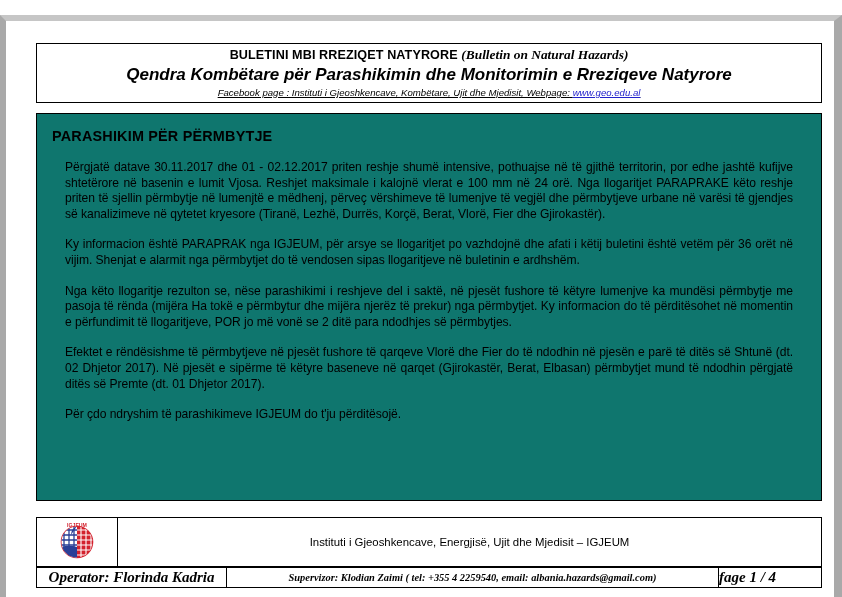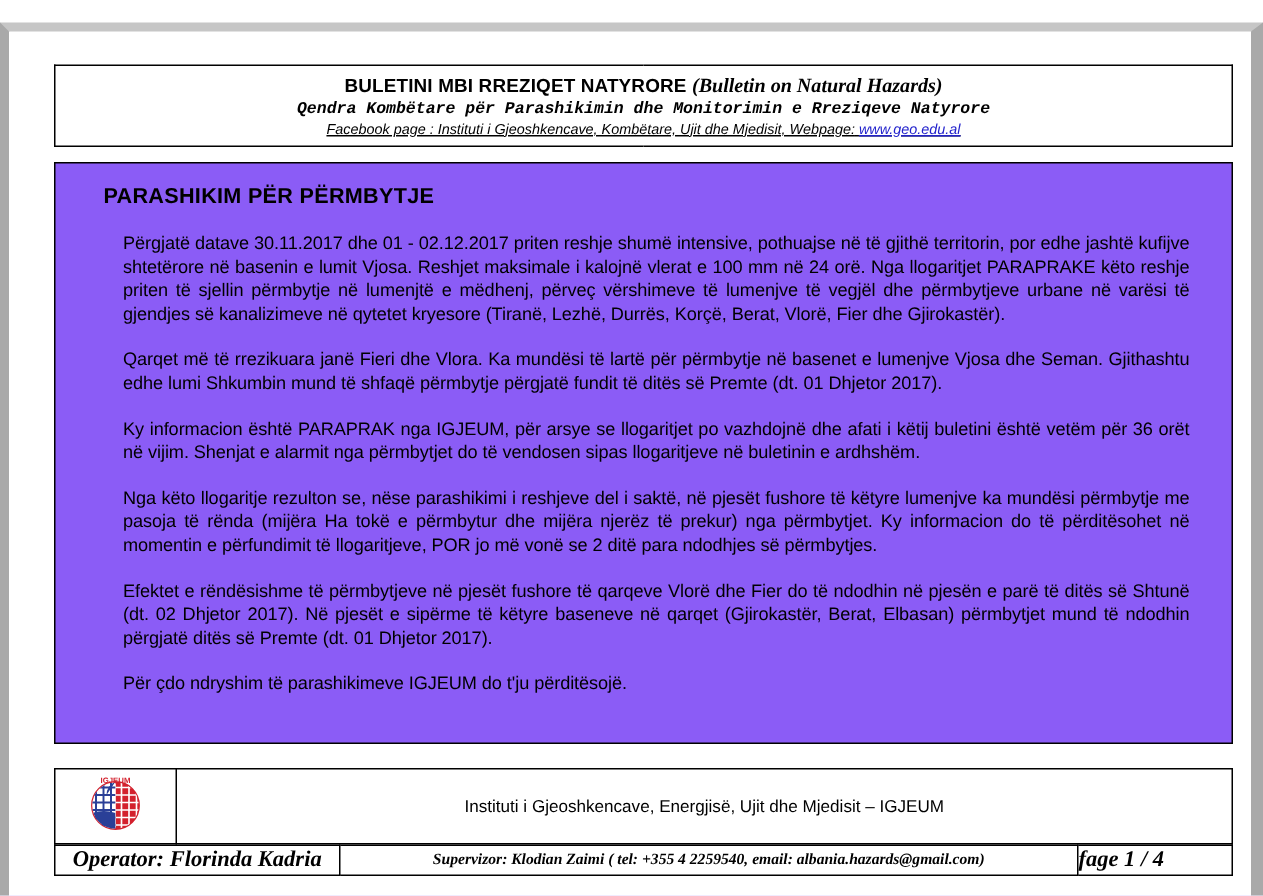--- a/index.html
+++ b/index.html
@@ -60,26 +60,25 @@
     white-space: nowrap;
   }
   .line1 .ital {
     font-style: italic;
     font-weight: bold;
     font-family: "Liberation Serif", serif;
     font-size: 13.4px;
     letter-spacing: 0px;
   }
   .line2 {
-    font-size: 11px;
+    font-size: 17px;
     font-weight: bold;
     font-style: italic;
     margin-top: 2px;
     color: #000;
-    font-family: Liberation Mono, monospace;
   }
   .line3 {
     font-size: 9.6px;
     font-style: italic;
     margin-top: 2px;
     color: #000;
     text-decoration: underline;
   }
   .line3 .weblink {
     color: #2222cc;
@@ -106,22 +105,22 @@
 
   
   .gap { height: 10px; }
 
   
   .body-box {
     border: 1.4px solid #000;
     box-sizing: border-box;
     width: 786px;
     height: 388px;
-    padding: 14px 13px 8px 30px;
-    background: #8b5cf6;
+    padding: 14px 13px 8px 13px;
+    background: #0f766e;
   }
   .body-title {
     font-size: 14.4px;
     font-weight: bold;
     letter-spacing: 0.2px;
     margin: 0 0 16px 2px;
     color: #000;
   }
   .body-text p {
     margin: 15px;
@@ -213,21 +212,20 @@
       </tr>
     </tbody>
       </table>
 
     <div class="gap"></div>
 
     <div class="body-box">
       <div class="body-title">PARASHIKIM PËR PËRMBYTJE</div>
       <div class="body-text">
         <p>Përgjatë datave 30.11.2017 dhe 01 - 02.12.2017 priten reshje shumë intensive, pothuajse në të gjithë territorin, por edhe jashtë kufijve shtetërore në basenin e lumit Vjosa. Reshjet maksimale i kalojnë vlerat e 100 mm në 24 orë. Nga llogaritjet PARAPRAKE këto reshje priten të sjellin përmbytje në lumenjtë e mëdhenj, përveç vërshimeve të lumenjve të vegjël dhe përmbytjeve urbane në varësi të gjendjes së kanalizimeve në qytetet kryesore (Tiranë, Lezhë, Durrës, Korçë, Berat, Vlorë, Fier dhe Gjirokastër).</p>
-        <p>Qarqet më të rrezikuara janë Fieri dhe Vlora. Ka mundësi të lartë për përmbytje në basenet e  lumenjve Vjosa dhe Seman. Gjithashtu edhe lumi Shkumbin mund të shfaqë përmbytje përgjatë fundit të ditës së Premte (dt. 01 Dhjetor 2017).</p>
         <p>Ky informacion është PARAPRAK nga IGJEUM, për arsye se llogaritjet po vazhdojnë dhe afati i këtij buletini është vetëm për 36 orët në vijim. Shenjat e alarmit nga përmbytjet do të vendosen sipas llogaritjeve në buletinin e ardhshëm.</p>
         <p>Nga këto llogaritje rezulton se, nëse parashikimi i reshjeve del i saktë, në pjesët fushore të këtyre lumenjve ka mundësi përmbytje me pasoja të rënda (mijëra Ha tokë e përmbytur dhe mijëra  njerëz të prekur) nga përmbytjet. Ky informacion do të përditësohet në momentin e përfundimit të llogaritjeve, POR jo më vonë se 2 ditë para ndodhjes së përmbytjes.</p>
         <p>Efektet e rëndësishme të përmbytjeve në pjesët fushore të qarqeve Vlorë dhe Fier do të ndodhin në pjesën e parë të ditës së Shtunë (dt. 02 Dhjetor 2017). Në pjesët e sipërme të këtyre baseneve në qarqet (Gjirokastër, Berat, Elbasan) përmbytjet  mund të ndodhin përgjatë ditës së Premte (dt. 01 Dhjetor 2017).</p>
         <p>Për çdo ndryshim të parashikimeve IGJEUM do t'ju përditësojë.</p>
       </div>
     </div>
 
     <div class="foot-gap"></div>
 
     <table class="foot-table">

